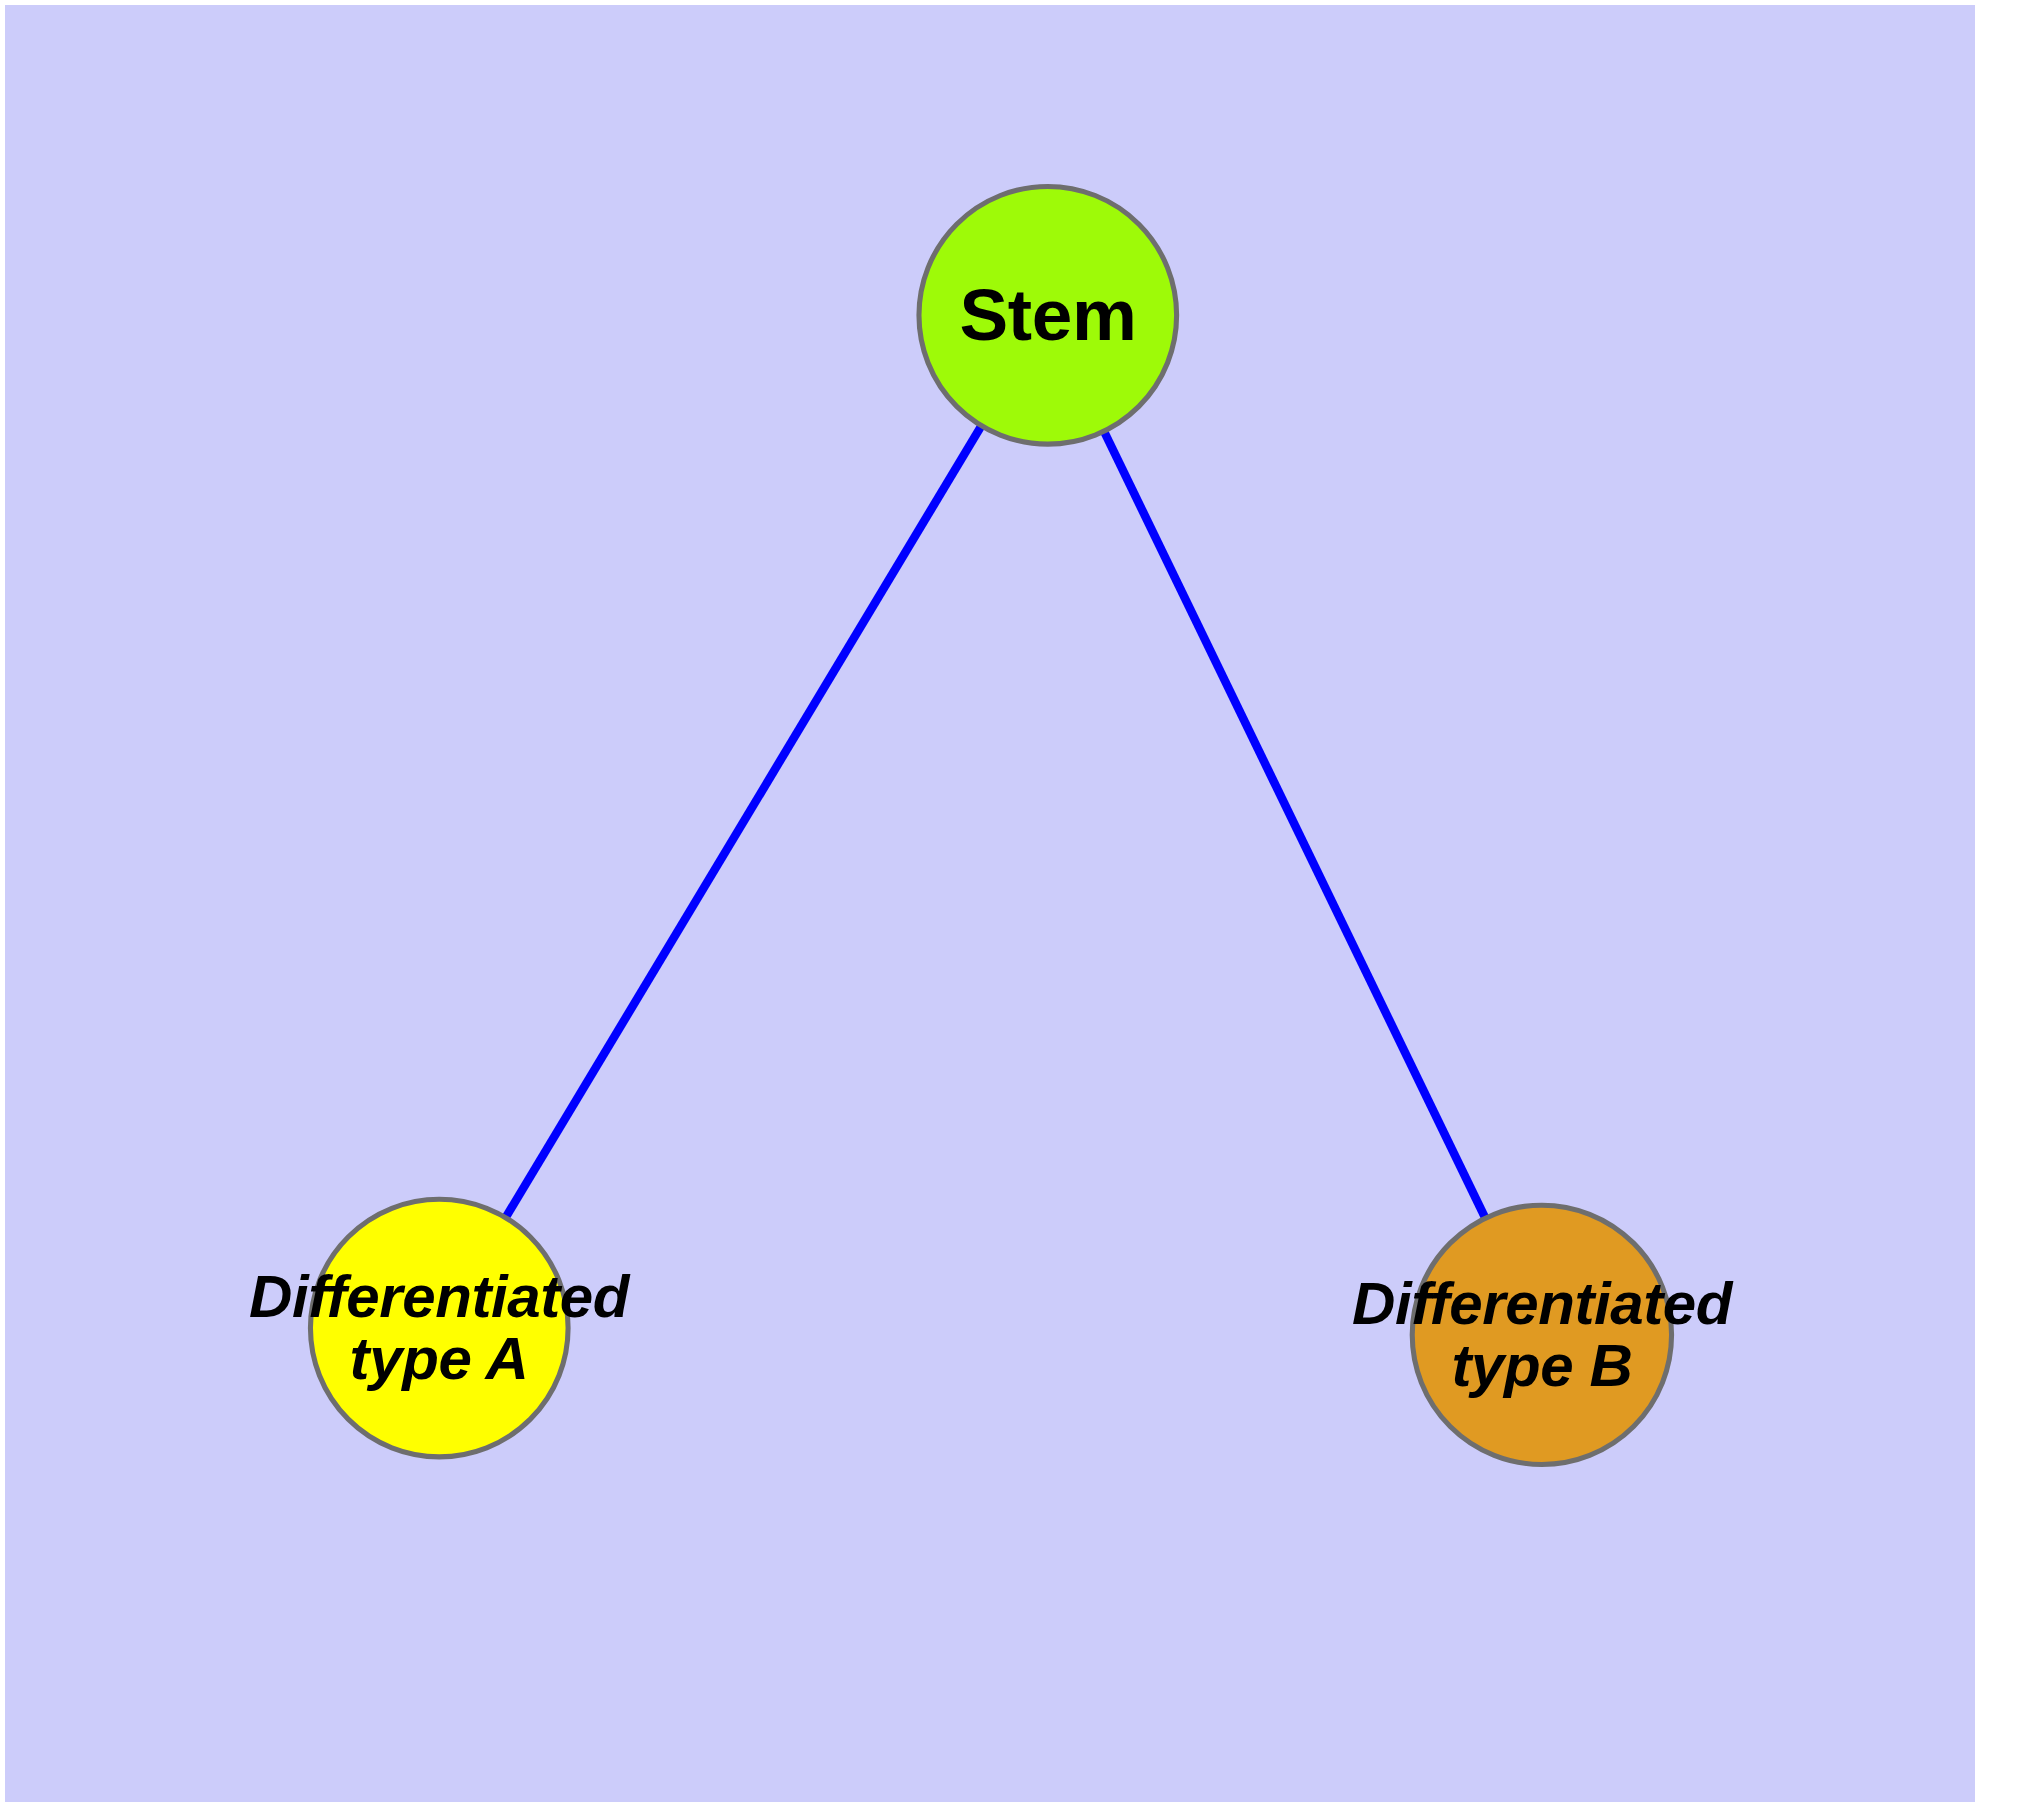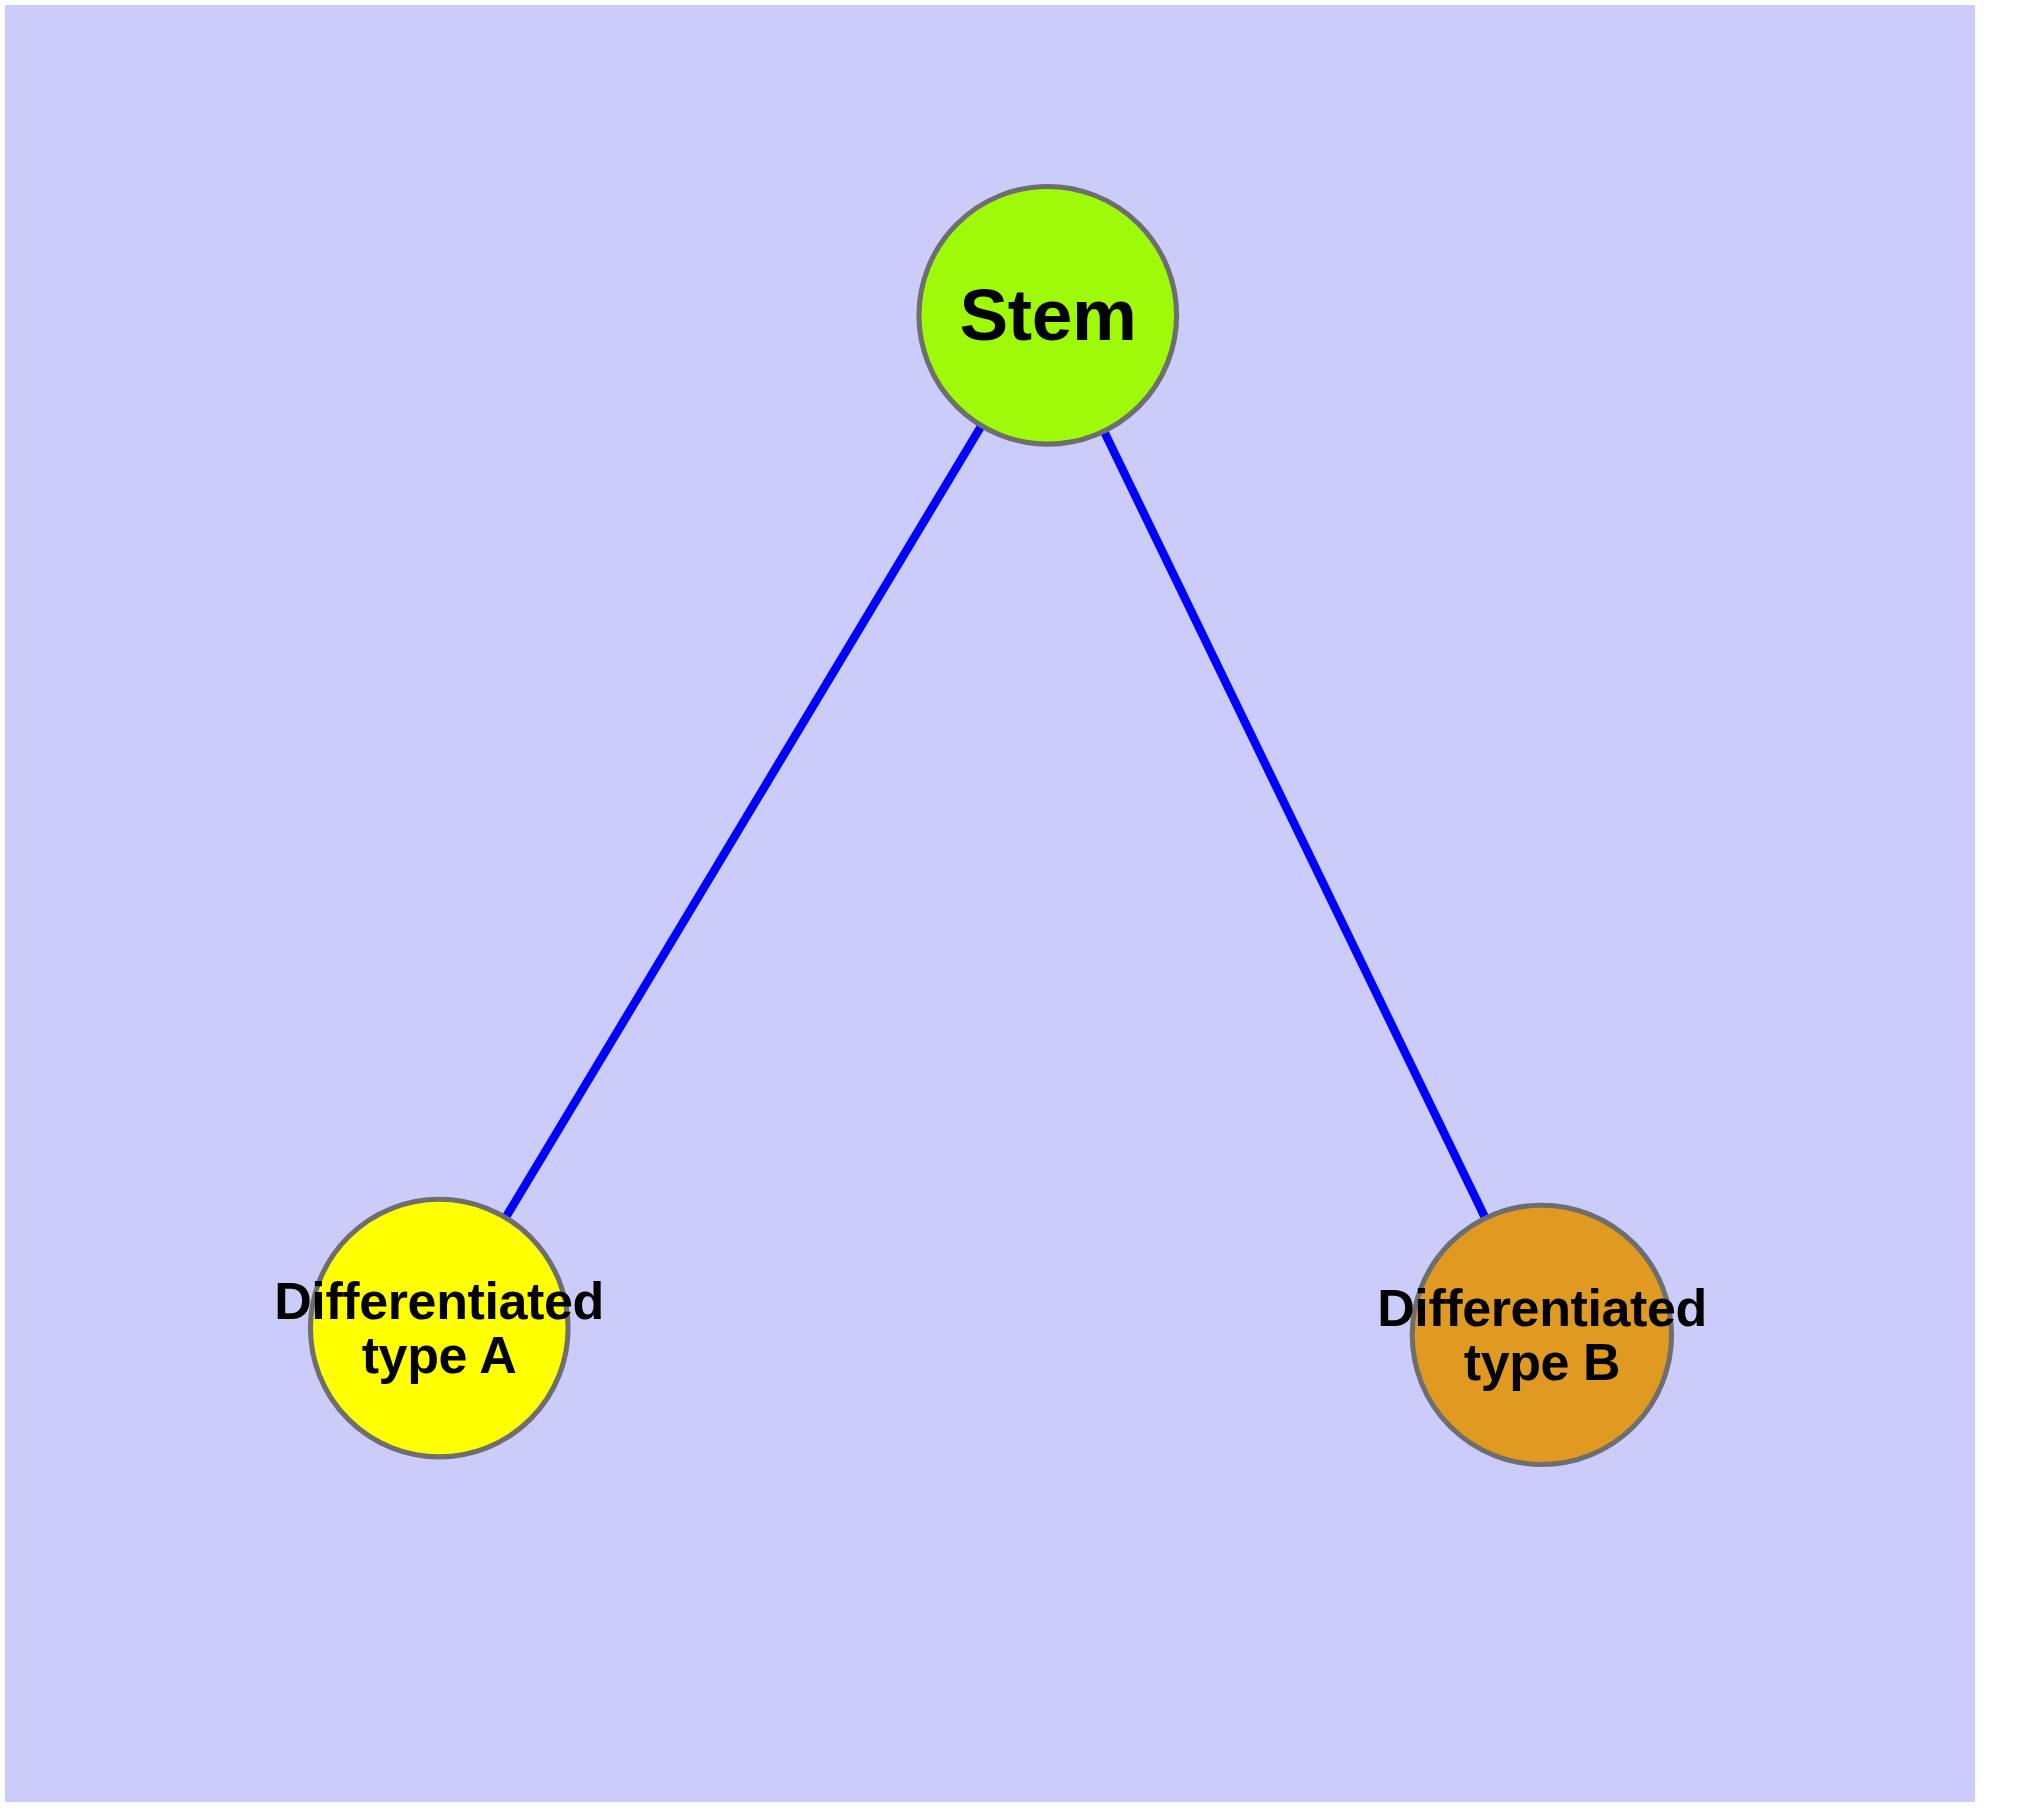--- a/index.html
+++ b/index.html
@@ -40,21 +40,22 @@
     white-space: pre;
     line-height: 1.04;
     letter-spacing: -0.4px;
     pointer-events: none;
     transform: translate(-50%, -50%);
   }
   .label-stem {
     font-size: 73px;
   }
   .label-leaf {
-    font-size: 52px;
+    font-size: 60px;
+    font-style: italic;
   }
 </style>
 </head>
 <body>
 
 <div id="canvas">
 
   <div id="plot-area"></div>
 
   <svg id="graph-svg" viewBox="0 0 2384 2138" xmlns="http://www.w3.org/2000/svg">

